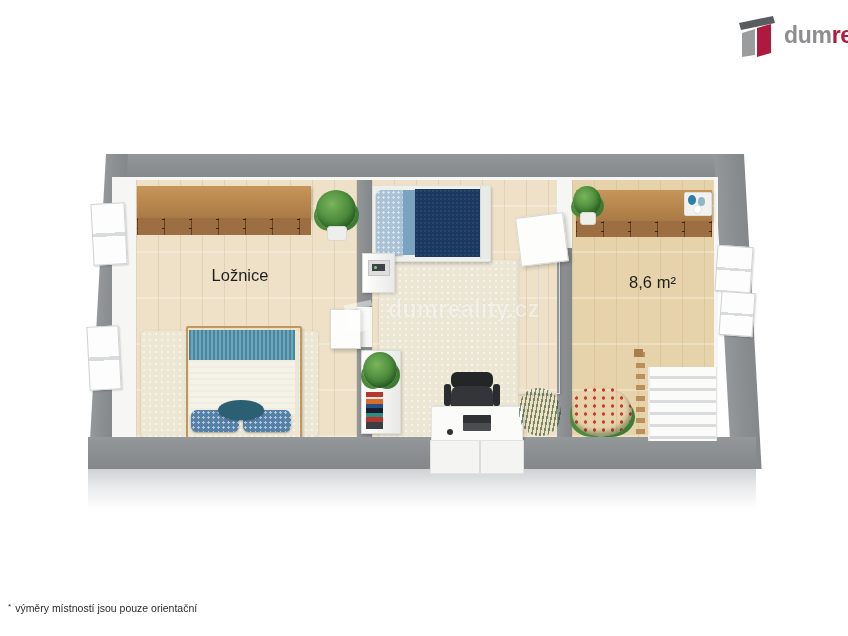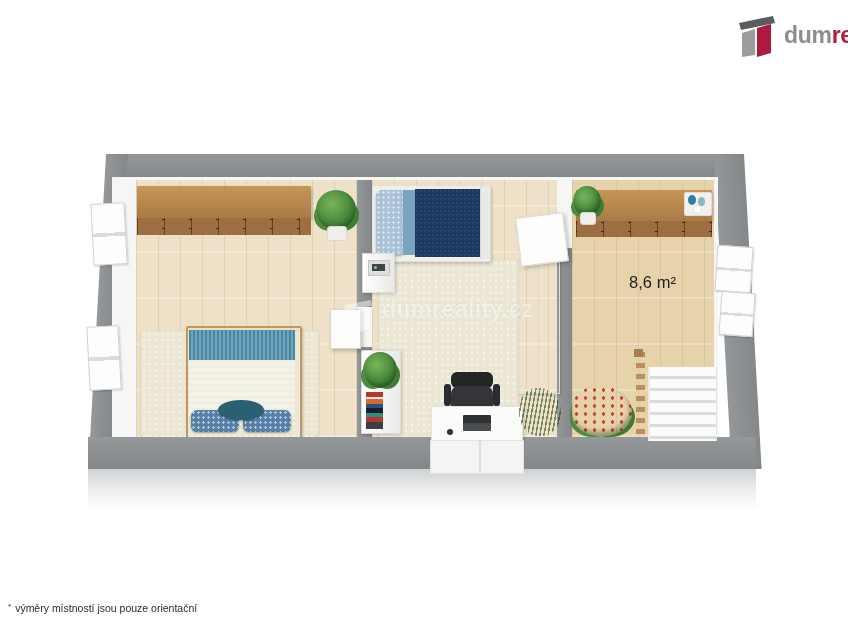--- a/index.html
+++ b/index.html
@@ -60,21 +60,21 @@
   .stairs{background:repeating-linear-gradient(180deg,#fbfbfa 0 9px,#d9dbdc 9px 12px);
     border-left:2px solid #ececea;border-right:1px solid #e3e3e1;}
   .rail{background:repeating-linear-gradient(180deg,#bb8f5a 0 5px,rgba(0,0,0,0) 5px 11px);}
   .books{background:linear-gradient(180deg,#b8352b 0 5px,#e2e5e6 5px 7px,#d96b2a 7px 12px,
     #274f8a 12px 16px,#16202c 16px 21px,#2b8d85 21px 25px,#b8352b 25px 30px,#3a3f45 30px 37px);}
 
   
   .room-label{text-align:center;color:#1f1f1f;z-index:30;line-height:21px;}
   .room-label .name{font-size:16.5px;}
   .room-label .area{font-size:15.5px;}
-  .watermark{display:flex;align-items:flex-start;gap:8px;opacity:.55;z-index:20;}
+  .watermark{display:flex;align-items:flex-start;gap:14px;opacity:.55;z-index:20;}
   .watermark .wm-text{font-size:23px;font-weight:bold;color:rgba(255,255,255,.9);
     text-shadow:0 0 1px rgba(110,110,110,.45);letter-spacing:.5px;}
   .logo{display:flex;align-items:flex-start;gap:7px;z-index:40;}
   .logo .logo-text{font-size:23px;font-weight:bold;letter-spacing:-.3px;line-height:44px;white-space:nowrap;}
   .footnote{font-size:10.5px;color:#2b2b2b;z-index:40;}
   .footnote .marker{font-size:8px;vertical-align:top;margin-right:4px;}
 </style>
 </head>
 <body>
 
@@ -183,20 +183,21 @@
   <div class="abs watermark" style="left:342px;top:296px;">
     <svg width="32" height="38" viewBox="0 0 40 44">
       <polygon points="2,10 36,3 38,10 4,17" fill="rgba(255,255,255,.85)"></polygon>
       <polygon points="5,20 18,16 18,42 5,44" fill="rgba(255,255,255,.8)"></polygon>
       <polygon points="20,15 34,11 34,40 20,44" fill="rgba(255,255,255,.8)"></polygon>
     </svg>
     <span class="wm-text">dumreality.cz</span>
   </div>
 
   <div class="abs room-label" style="left:165px;top:265px;width:150px;">
+    <div class="name">Ložnice</div>
   </div>
   <div class="abs room-label" style="left:580px;top:272px;width:145px;font-size:17.5px;">
     <div class="area" style="font-size:16.5px;">8,6 m²</div>
   </div>
 
   <div class="abs footnote" style="left:8px;top:602px;">
     <span class="marker">*</span><span>výměry místností jsou pouze orientační</span>
   </div>
 
 </div>

